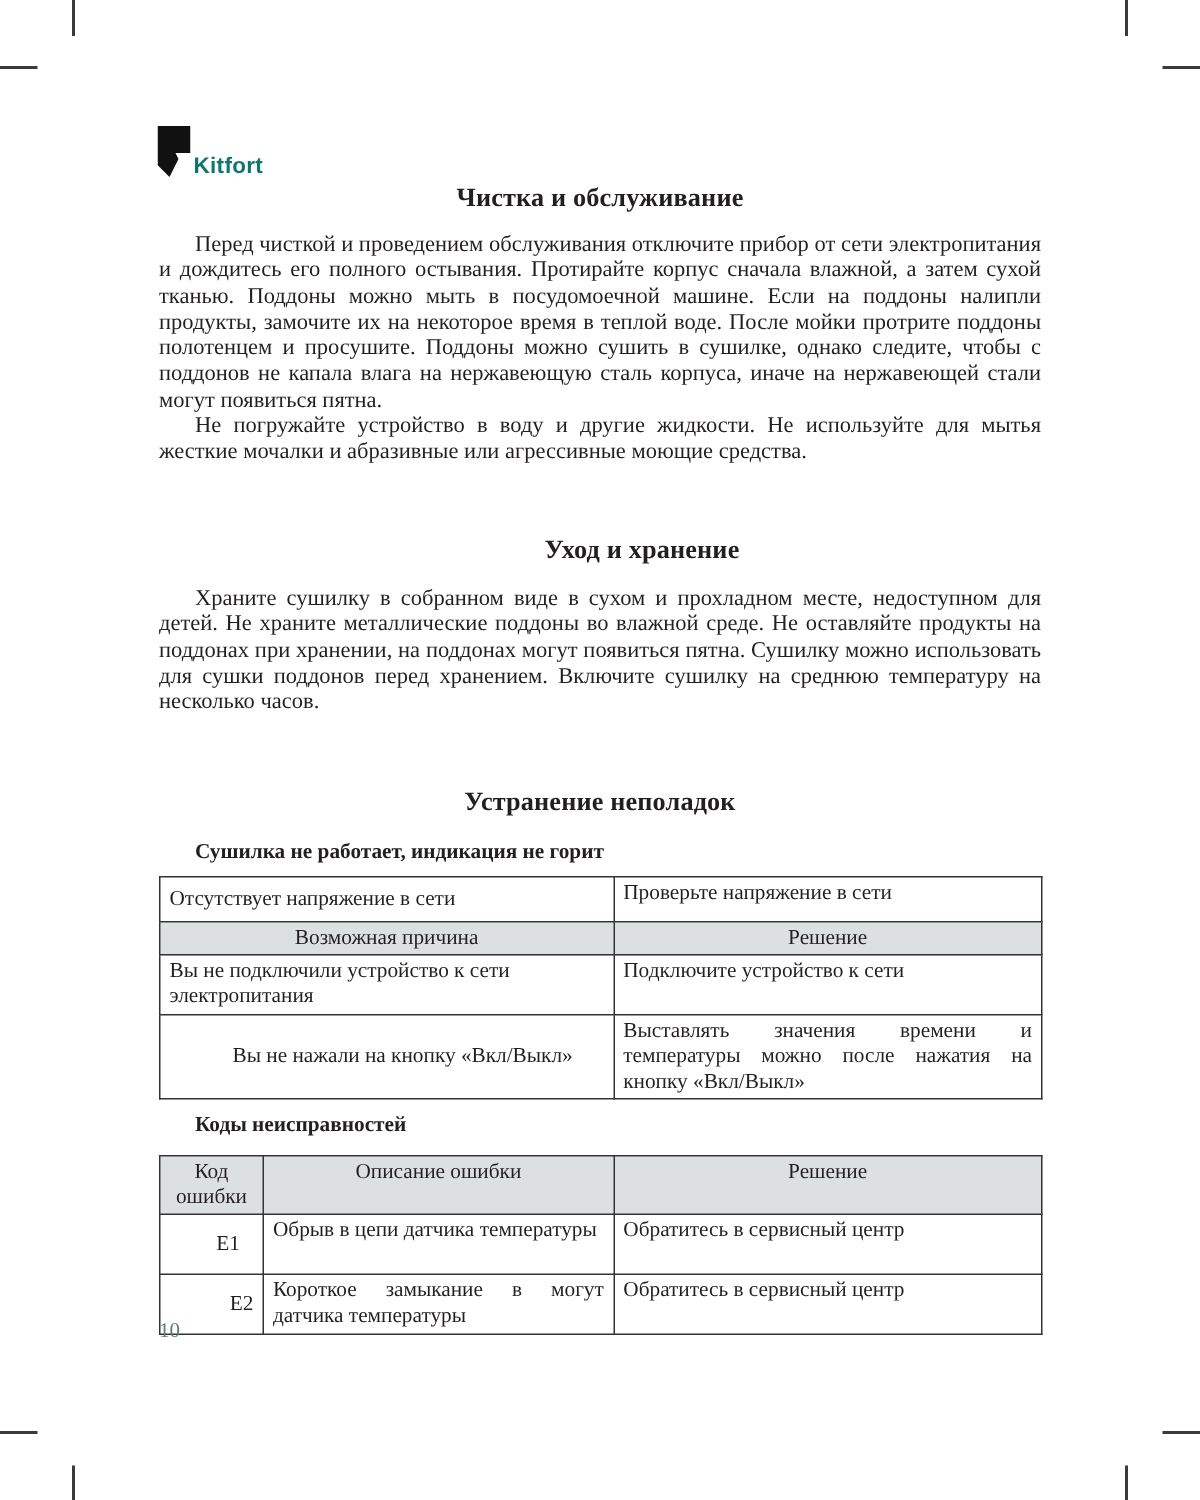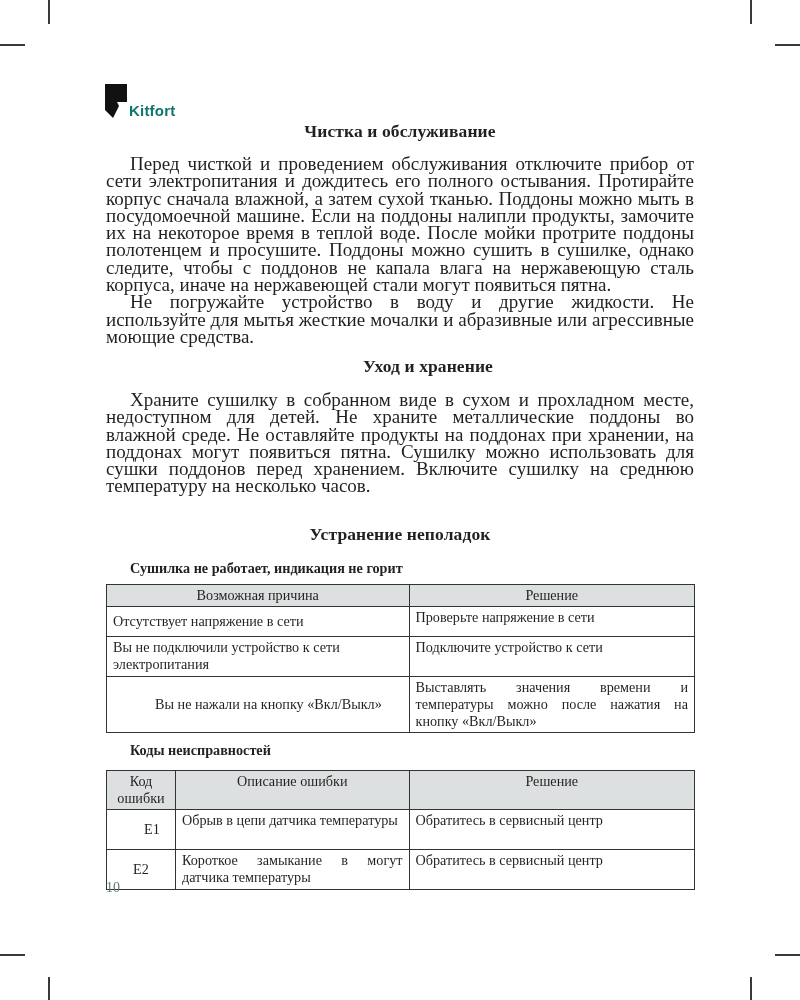--- a/index.html
+++ b/index.html
@@ -5,21 +5,21 @@
   html, body { margin:0; padding:0; background:#fff; }
   body { width:800px; height:1000px; position:relative; overflow:hidden;
          font-family:"Liberation Serif","DejaVu Serif",serif; color:#231f20; }
   .crop { position:absolute; background:#3a3a3a; }
   .logo { position:absolute; left:105px; top:84px; display:flex; align-items:flex-end; }
   .logo svg { display:block; }
   .logo-text { font-family:"Liberation Sans","DejaVu Sans",sans-serif; font-weight:bold;
                font-size:15px; color:#0f766e; margin-left:2px; letter-spacing:0.2px; line-height:1; margin-bottom:0px;}
   h2 { position:absolute; left:0; width:800px; text-align:center; margin:0;
        font-size:17.5px; font-weight:bold; letter-spacing:0.1px; }
-  .para { position:absolute; left:106px; width:588px; font-size:19px; line-height:17.3px;
+  .para { position:absolute; left:106px; width:588px; font-size:15px; line-height:17.3px;
           text-align:justify; margin:0; }
   .para p { margin:0; text-indent:24px; text-align:justify; }
   h3 { position:absolute; left:130px; margin:0; font-size:14.2px; font-weight:bold;font-family:Liberation Serif, serif; }
   table { position:absolute; border-collapse:collapse; font-size:14.2px; line-height:17px; }
   td, th { border:1px solid #333; padding:2px 6px; vertical-align:top; }
   th { background:#dde0e0; font-weight:normal; text-align:center; }
   .pagenum { position:absolute; left:106px; top:880px; font-size:14px; color:#5e7a72; }
 </style>
 </head>
 <body>
@@ -53,27 +53,27 @@
 
 <h2 style="top:524px;">Устранение неполадок</h2>
 <h3 style="top:560px;">Сушилка не работает, индикация не горит</h3>
 
 <table style="left:106px;top:584px;width:589px;">
   <colgroup>
       <col style="width:303px">
       <col style="width:286px">
     </colgroup>
   <tbody>
-      <tr>
+      <tr style="height:30px;">
+    <td style="vertical-align:middle;">Отсутствует напряжение в сети</td>
+    <td>Проверьте напряжение в сети</td>
+  </tr>
+  <tr>
     <th>Возможная причина</th>
     <th>Решение</th>
-  </tr>
-  <tr style="height:30px;">
-    <td style="vertical-align:middle;">Отсутствует напряжение в сети</td>
-    <td>Проверьте напряжение в сети</td>
   </tr>
   <tr style="height:40px;">
     <td>Вы не подключили устройство к сети электропитания</td>
     <td>Подключите устройство к сети</td>
   </tr>
   <tr style="height:56px;">
     <td style="vertical-align:middle;padding-left:48px;">Вы не нажали на кнопку «Вкл/Выкл»</td>
     <td style="text-align:justify;">Выставлять значения времени и температуры можно после нажатия на кнопку «Вкл/Выкл»</td>
   </tr>
 </tbody>
@@ -92,20 +92,20 @@
     <th style="padding:2px 2px;">Код ошибки</th>
     <th>Описание ошибки</th>
     <th>Решение</th>
   </tr>
   <tr style="height:40px;">
     <td style="text-align:center;vertical-align:middle;padding-left:28px;">E1</td>
     <td>Обрыв в цепи датчика температуры</td>
     <td>Обратитесь в сервисный центр</td>
   </tr>
   <tr style="height:40px;">
-    <td style="text-align:center;vertical-align:middle;">E2</td>
+    <td style="text-align:right;vertical-align:middle;">E2</td>
     <td style="text-align:justify;">Короткое замыкание в могут датчика температуры</td>
     <td>Обратитесь в сервисный центр</td>
   </tr>
 </tbody>
   </table>
 
 <div class="pagenum">10</div>
 
 </body></html>

